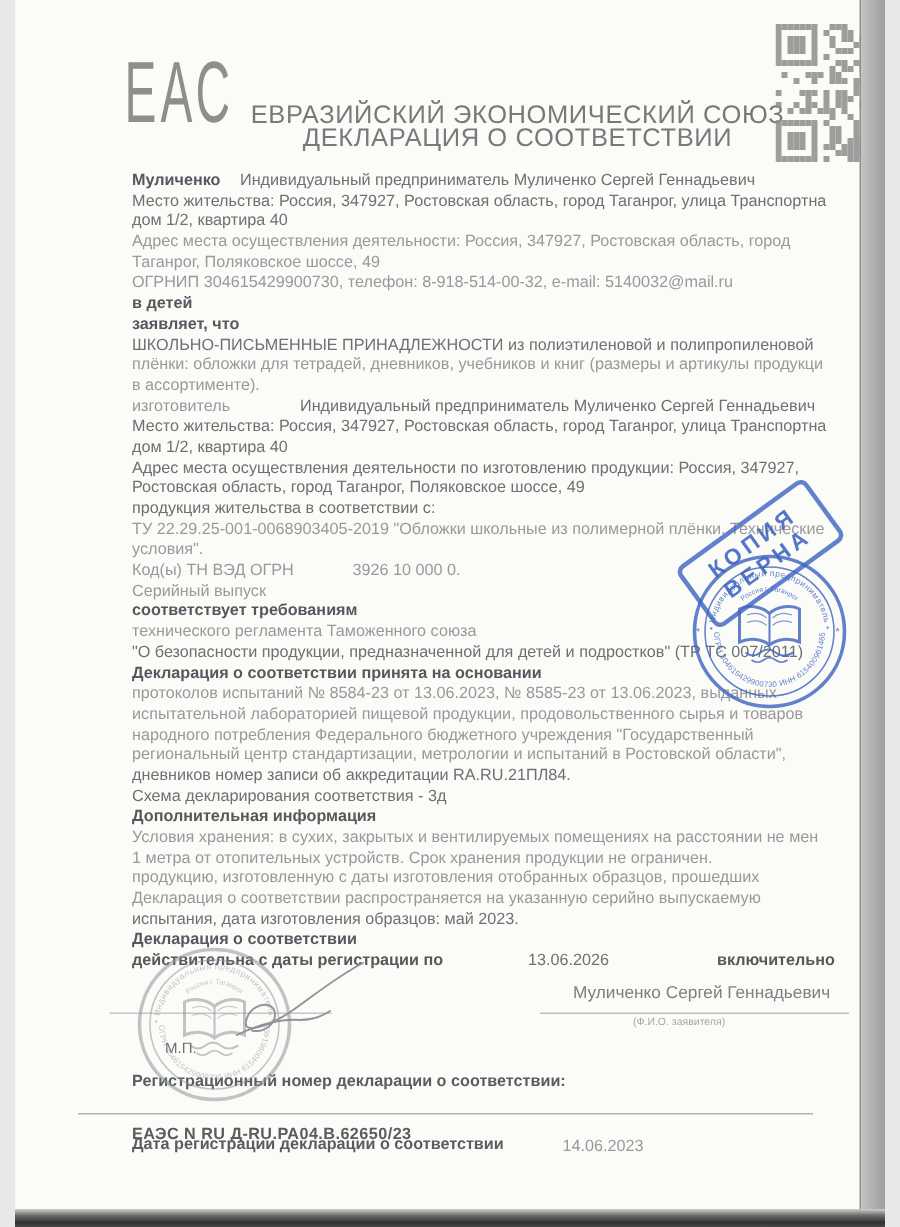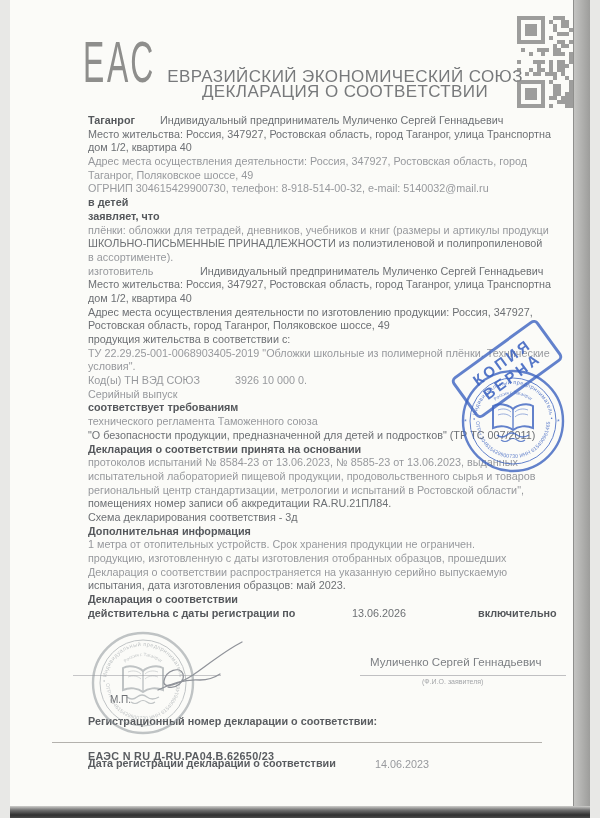--- a/index.html
+++ b/index.html
@@ -23,21 +23,21 @@
   
   .doc-lines{position:absolute;left:78px;top:114px;font-size:10.8px;color:#6d7074;z-index:1;}
   .ln{position:relative;height:13.7px;line-height:13.7px;white-space:pre;}
   .ln span{vertical-align:top}
   .ln .b{font-weight:bold;color:#55585c}
   .ln .l{color:#97999d}
   .ln .ax{position:absolute;top:0}
   
   .sig-underline-left{position:absolute;left:63px;top:675px;width:148px;height:1px;background:#c6c6c8}
   .sig-underline-right{position:absolute;left:350px;top:675px;width:206px;height:1px;background:#c0c0c2}
-  .applicant-name{position:absolute;left:360px;top:656px;font-size:11.5px;color:#7c7f83;white-space:nowrap}
+  .applicant-name{position:absolute;left:372px;top:656px;font-size:11.5px;color:#7c7f83;white-space:nowrap}
   .name-caption{position:absolute;left:412px;top:678px;font-size:7px;color:#a4a6a9;white-space:nowrap}
   .mp-label{position:absolute;left:100px;top:694px;font-size:10px;color:#6d7074;z-index:4}
   .signature-svg{position:absolute;left:140px;top:638px;z-index:3}
   
   .reg-label1{position:absolute;left:78px;top:715px;font-size:10.8px;font-weight:bold;color:#595c60;white-space:nowrap}
   .reg-value1{position:absolute;left:78px;top:750px;font-size:10.8px;font-weight:bold;color:#595c60;letter-spacing:.3px;white-space:nowrap}
   .reg-hr{position:absolute;left:42px;top:742px;width:490px;height:1px;background:#b3b1ad}
   .reg-label2{position:absolute;left:78px;top:757px;font-size:10.8px;font-weight:bold;color:#595c60;white-space:nowrap}
   .reg-value2{position:absolute;left:365px;top:758px;font-size:10.8px;color:#97999d;white-space:nowrap}
   
@@ -338,51 +338,53 @@
       <rect x="80" y="68" width="4" height="4" fill="#8d8d8d"></rect>
       <rect x="80" y="84" width="4" height="4" fill="#8d8d8d"></rect>
       <rect x="84" y="68" width="4" height="4" fill="#8d8d8d"></rect>
       <rect x="84" y="72" width="4" height="4" fill="#8d8d8d"></rect>
       <rect x="84" y="76" width="4" height="4" fill="#8d8d8d"></rect>
       <rect x="84" y="80" width="4" height="4" fill="#8d8d8d"></rect>
       <rect x="84" y="84" width="4" height="4" fill="#8d8d8d"></rect>
     </svg>
 
   <div class="doc-lines" id="doc-lines">
-      <div class="ln"><span class="b">Таганрог</span><span class="ax" style="left: 72px;">Индивидуальный предприниматель Муличенко Сергей Геннадьевич</span></div>
+      <div class="ln"><span class="b">Муличенко</span><span class="ax" style="left: 72px;">Индивидуальный предприниматель Муличенко Сергей Геннадьевич</span></div>
       <div class="ln"><span>Место жительства: Россия, 347927, Ростовская область, город Таганрог, улица Транспортна</span></div>
       <div class="ln"><span>дом 1/2, квартира 40</span></div>
       <div class="ln"><span class="l">Адрес места осуществления деятельности: Россия, 347927, Ростовская область, город</span></div>
       <div class="ln"><span class="l">Таганрог, Поляковское шоссе, 49</span></div>
       <div class="ln"><span class="l">ОГРНИП 304615429900730, телефон: 8-918-514-00-32, e-mail: 5140032@mail.ru</span></div>
       <div class="ln"><span class="b">в детей</span></div>
       <div class="ln"><span class="b">заявляет, что</span></div>
+      <div class="ln"><span>ШКОЛЬНО-ПИСЬМЕННЫЕ ПРИНАДЛЕЖНОСТИ из полиэтиленовой и полипропиленовой</span></div>
       <div class="ln"><span class="l">плёнки: обложки для тетрадей, дневников, учебников и книг (размеры и артикулы продукци</span></div>
-      <div class="ln"><span>ШКОЛЬНО-ПИСЬМЕННЫЕ ПРИНАДЛЕЖНОСТИ из полиэтиленовой и полипропиленовой</span></div>
       <div class="ln"><span class="l">в ассортименте).</span></div>
       <div class="ln"><span class="l">изготовитель</span><span class="ax" style="left: 112px;">Индивидуальный предприниматель Муличенко Сергей Геннадьевич</span></div>
       <div class="ln"><span>Место жительства: Россия, 347927, Ростовская область, город Таганрог, улица Транспортна</span></div>
       <div class="ln"><span>дом 1/2, квартира 40</span></div>
       <div class="ln"><span>Адрес места осуществления деятельности по изготовлению продукции: Россия, 347927,</span></div>
       <div class="ln"><span>Ростовская область, город Таганрог, Поляковское шоссе, 49</span></div>
       <div class="ln"><span>продукция жительства в соответствии с:</span></div>
       <div class="ln"><span class="l">ТУ 22.29.25-001-0068903405-2019 "Обложки школьные из полимерной плёнки. Технические</span></div>
       <div class="ln"><span class="l">условия".</span></div>
-      <div class="ln"><span class="l">Код(ы) ТН ВЭД СОЮЗ</span><span class="l ax" style="left: 147px;">3926 10 000 0.</span></div>
+      <div class="ln"><span class="l">Код(ы) ТН ВЭД ОГРН</span><span class="l ax" style="left: 147px;">3926 10 000 0.</span></div>
       <div class="ln"><span class="l">Серийный выпуск</span></div>
       <div class="ln"><span class="b">соответствует требованиям</span></div>
       <div class="ln"><span class="l">технического регламента Таможенного союза</span></div>
       <div class="ln"><span>"О безопасности продукции, предназначенной для детей и подростков" (ТР ТС 007/2011)</span></div>
       <div class="ln"><span class="b">Декларация о соответствии принята на основании</span></div>
       <div class="ln"><span class="l">протоколов испытаний № 8584-23 от 13.06.2023, № 8585-23 от 13.06.2023, выданных</span></div>
       <div class="ln"><span class="l">испытательной лабораторией пищевой продукции, продовольственного сырья и товаров</span></div>
+      <div class="ln"><span class="l">народного потребления Федерального бюджетного учреждения "Государственный</span></div>
       <div class="ln"><span class="l">региональный центр стандартизации, метрологии и испытаний в Ростовской области",</span></div>
-      <div class="ln"><span>помещениях номер записи об аккредитации RA.RU.21ПЛ84.</span></div>
+      <div class="ln"><span>дневников номер записи об аккредитации RA.RU.21ПЛ84.</span></div>
       <div class="ln"><span>Схема декларирования соответствия - 3д</span></div>
       <div class="ln"><span class="b">Дополнительная информация</span></div>
+      <div class="ln"><span class="l">Условия хранения: в сухих, закрытых и вентилируемых помещениях на расстоянии не мен</span></div>
       <div class="ln"><span class="l">1 метра от отопительных устройств. Срок хранения продукции не ограничен.</span></div>
       <div class="ln"><span class="l">продукцию, изготовленную с даты изготовления отобранных образцов, прошедших</span></div>
       <div class="ln"><span class="l">Декларация о соответствии распространяется на указанную серийно выпускаемую</span></div>
       <div class="ln"><span>испытания, дата изготовления образцов: май 2023.</span></div>
       <div class="ln"><span class="b">Декларация о соответствии</span></div>
       <div class="ln"><span class="b">действительна с даты регистрации по</span><span class="ax" style="left: 264px;">13.06.2026</span><span class="b ax" style="left: 352px; margin-left: 38px;">включительно</span></div>
     </div>
 
   <div class="sig-underline-left"></div>
   <div class="sig-underline-right"></div>

